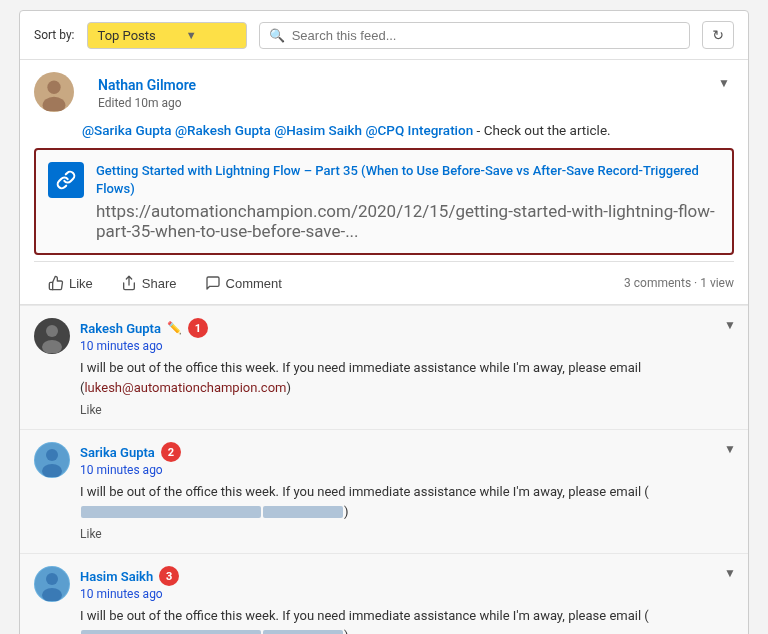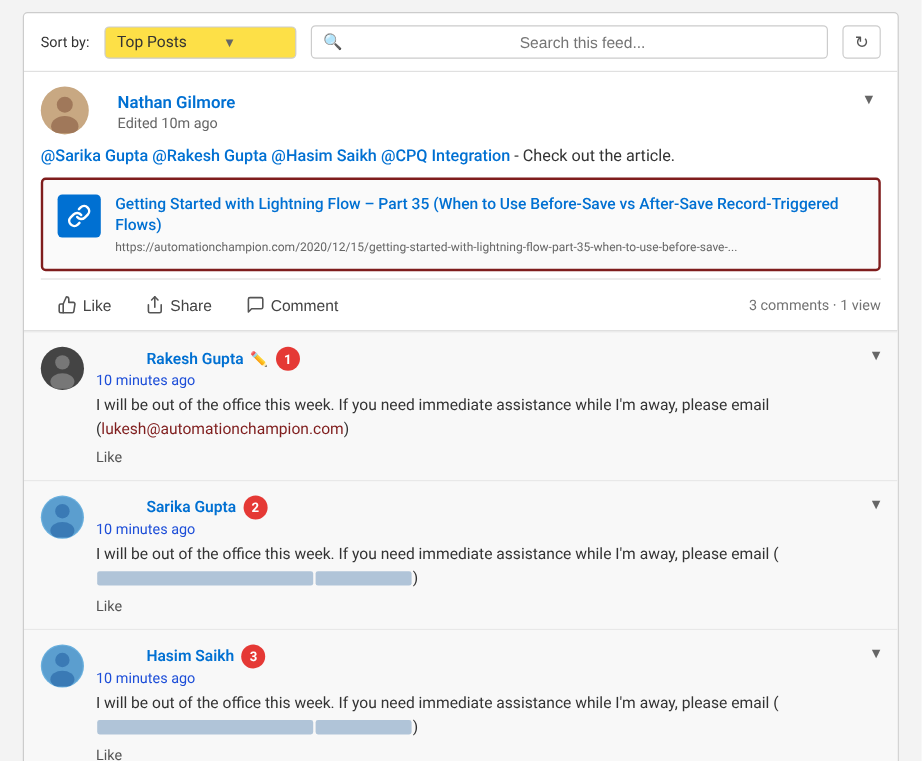--- a/index.html
+++ b/index.html
@@ -58,21 +58,20 @@
       padding: 5px 10px;
       gap: 6px;
     }
     .search-bar input {
       border: none;
       outline: none;
       font-size: 13px;
       color: #0f172a;
       flex: 1;
       background: transparent;
-      text-align: center;
     }
     .search-icon-svg {
       color: #999;
       font-size: 13px;
     }
     .refresh-btn {
       border: 1px solid #ccc;
       border-radius: 4px;
       padding: 5px 9px;
       background: #fff;
@@ -121,20 +120,21 @@
     .dropdown-arrow {
       color: #666;
       font-size: 12px;
       cursor: pointer;
       padding: 4px;
     }
     .post-body {
       margin-top: 10px;
       font-size: 13.5px;
       color: #333;
+      margin-left: 48px;
     }
     .mention {
       color: #0070d2;
       font-weight: 500;
     }
     .link-preview {
       border: 2px solid #7f1d1d;
       border-radius: 4px;
       margin-top: 10px;
       padding: 12px;
@@ -156,21 +156,21 @@
     .link-icon svg { color: #fff; }
     .link-text a {
       color: #0070d2;
       font-size: 13px;
       font-weight: 500;
       text-decoration: none;
       display: block;
       line-height: 1.4;
     }
     .link-url {
-      font-size: 10px;
+      font-size: 17px;
       color: #666;
       margin-top: 3px;
       word-break: break-all;
     }
     .action-bar {
       display: flex;
       align-items: center;
       padding: 8px 0;
       margin-top: 6px;
       border-top: 1px solid #e0e0e0;
@@ -202,21 +202,20 @@
       position: relative;
     }
     .comment-content {
       flex: 1;
     }
     .comment-author {
       font-size: 13px;
       font-weight: 600;
       color: #0070d2;
       text-decoration: none;
-      margin-left: 42px;
     }
     .comment-author-row {
       display: flex;
       align-items: center;
       gap: 6px;
     }
     .comment-time {
       font-size: 12px;
       color: #1d4ed8;
       margin-top: 1px;

